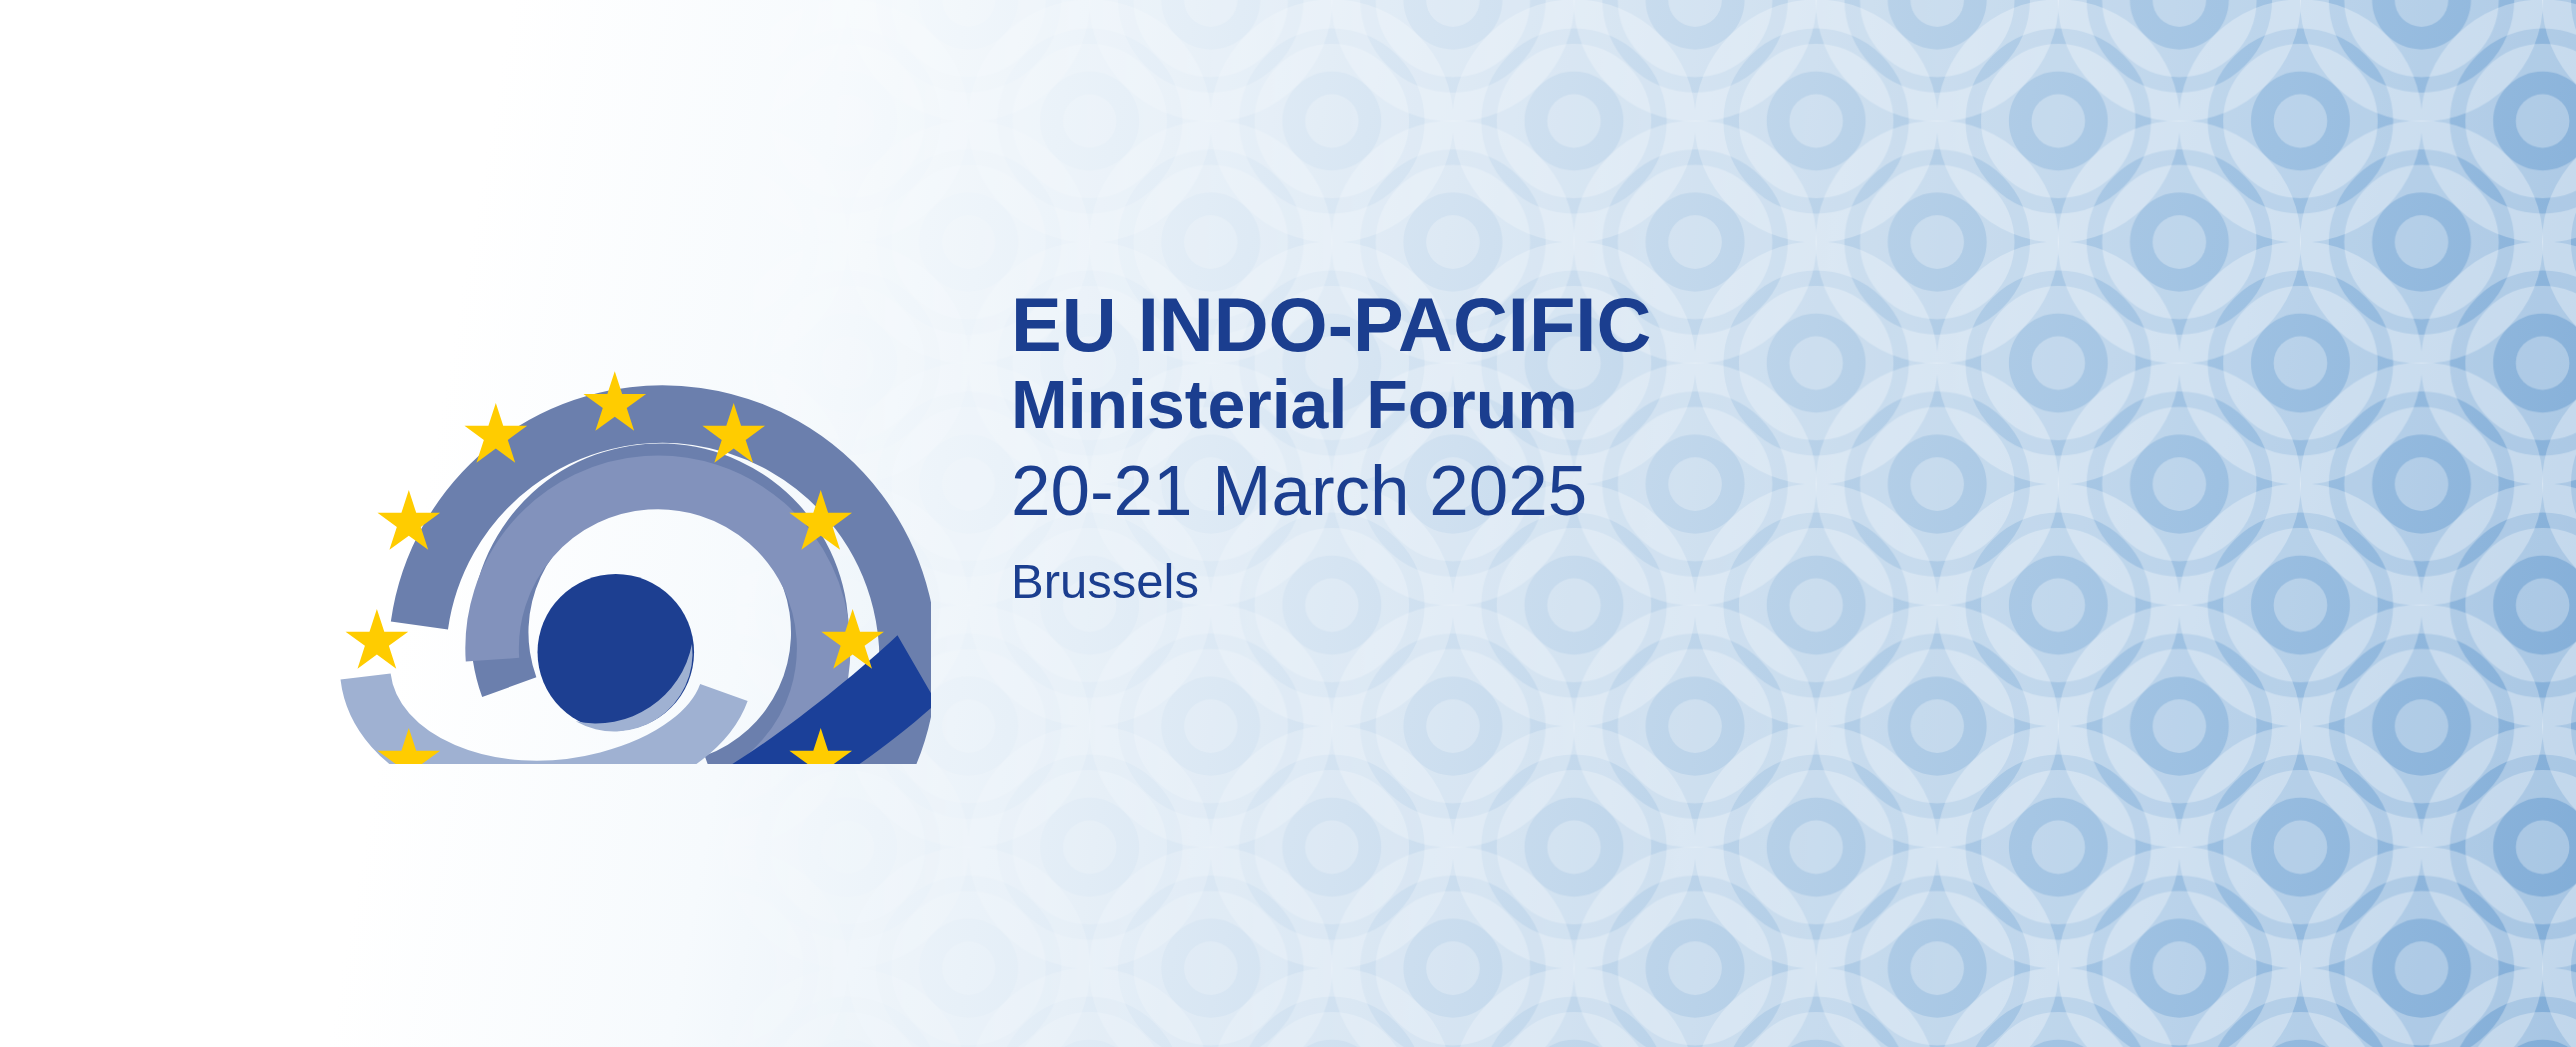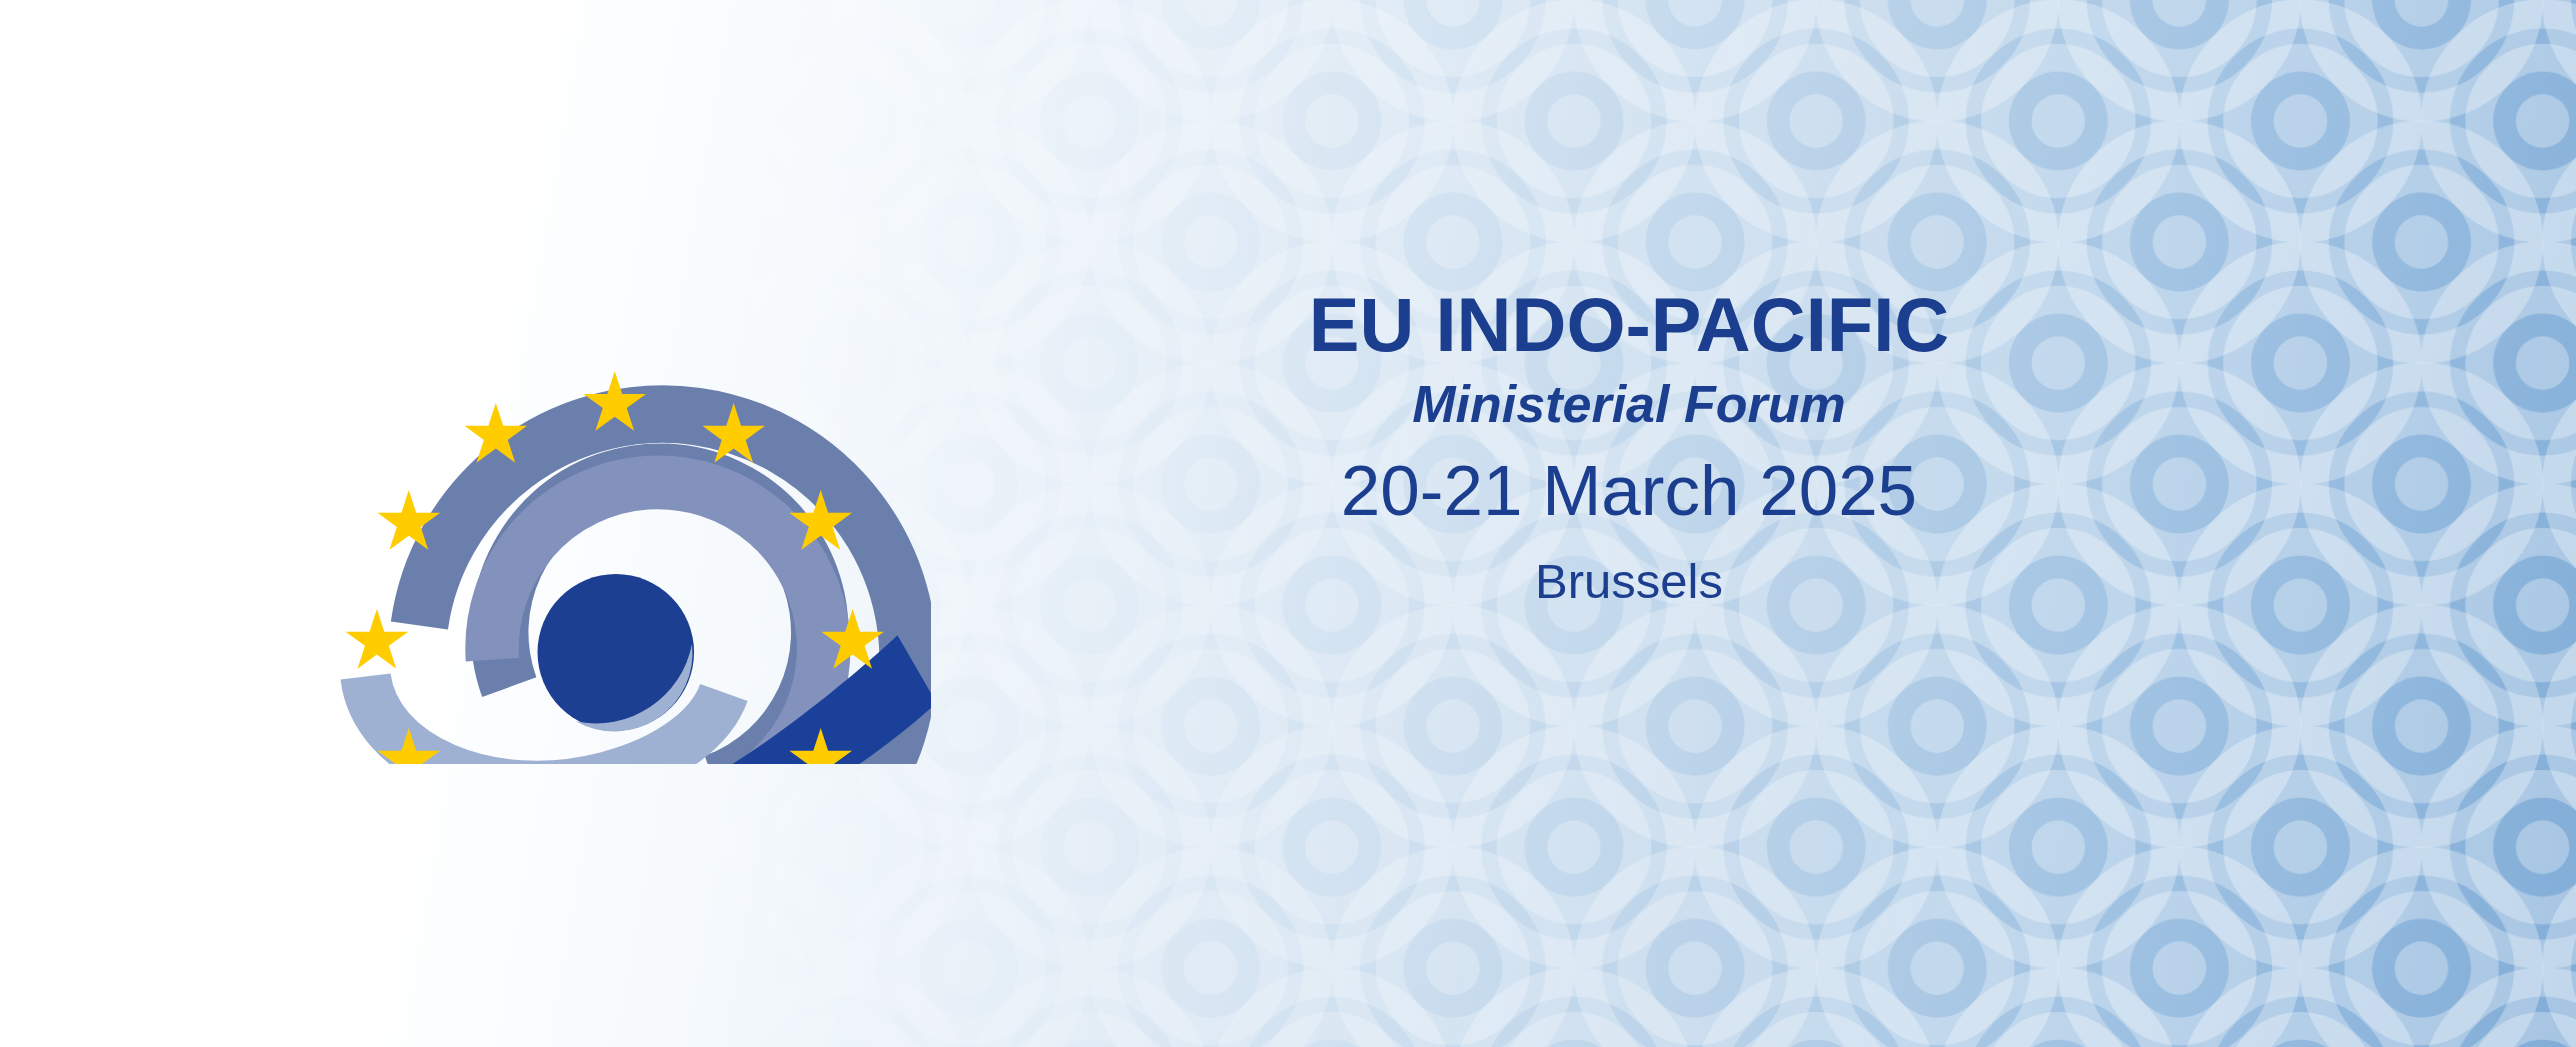--- a/index.html
+++ b/index.html
@@ -40,39 +40,37 @@
     left:246px;top:262px;
     width:685px;height:502px;
   }
   .logo svg{display:block;width:100%;height:100%;}
 
   
   .textblock{
     position:absolute;
     left:1011px;top:286px;
     width:1236px;
-    text-align:center;
   }
   .line{
     color:#1B3E8F;
     white-space:nowrap;
     letter-spacing:-0.3px;
   }
   .l-title1{
     font-size:76px;
     font-weight:bold;
     line-height:78px;
     letter-spacing:0px;
   }
   .l-title2{
-    font-size:52px;
+    font-size:68px;
     font-weight:bold;
     line-height:81px;
     letter-spacing:0px;
-    font-style:italic;
   }
   .l-date{
     font-size:71px;
     font-weight:normal;
     line-height:92px;
     letter-spacing:0px;
   }
   .l-city{
     font-size:49px;
     font-weight:normal;

